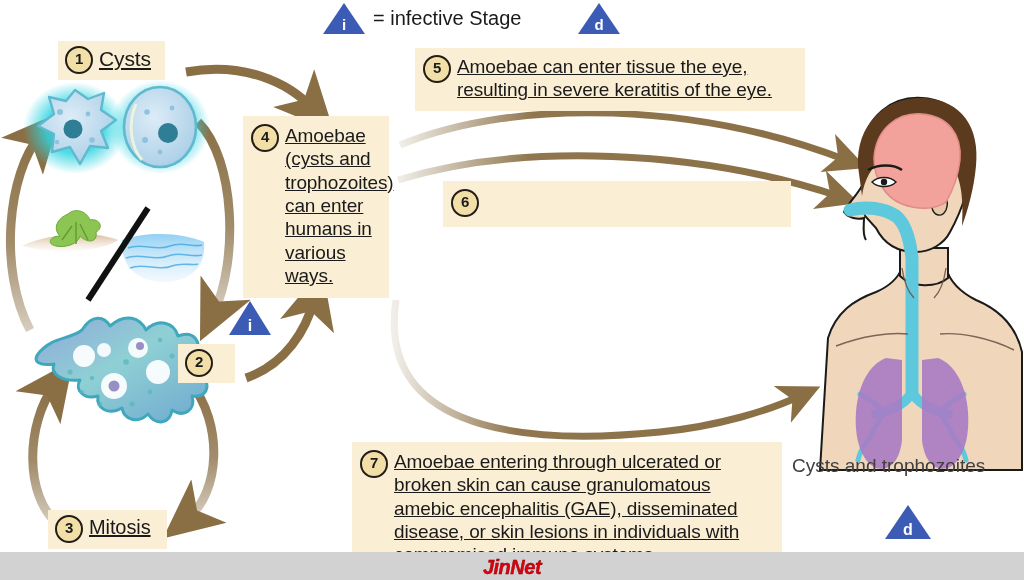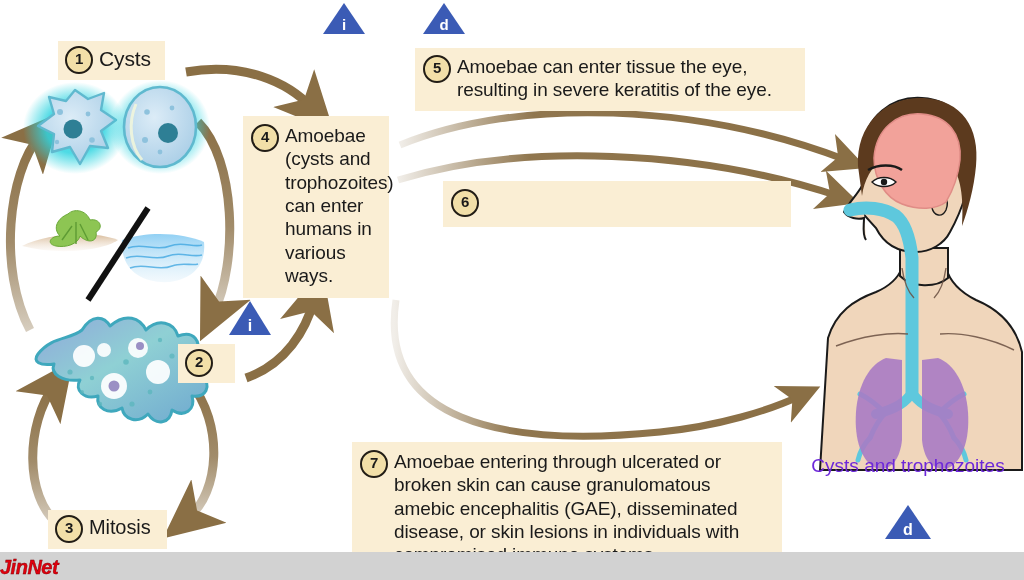--- a/index.html
+++ b/index.html
@@ -17,21 +17,21 @@
 
   
   .callout{
     position:absolute;
     background:#faeed4;
     color:#1a1a1a;
     box-sizing:border-box;
     line-height:1.23;
     letter-spacing:-0.1px;
   }
-  .callout .body{display:block;}
+  .callout .body{display:block;text-decoration:underline;}
 
   .num{
     display:inline-block;
     width:24px;height:24px;
     border-radius:50%;
     background:#f2dfa8;
     border:2.2px solid #221d16;
     color:#1a1a1a;
     font-weight:bold;
     font-size:15px;
@@ -65,34 +65,34 @@
     position:relative;
     width:44px;height:33px;
     flex:0 0 auto;
   }
   .tri svg{display:block;}
   .legend-txt{margin-left:7px;white-space:nowrap;}
 
   
   #tissue-cap{
     position:absolute;left:792px;top:454px;width:232px;
-    text-align:center;font-size:19px;color:#6d28d9;line-height:1.22;
+    text-align:left;font-size:19px;color:#404040;line-height:1.22;
   }
   #tissue-tri{
     position:absolute;left:884px;top:504px;width:48px;height:36px;
   }
 
   
   #gray-bar{
     position:absolute;left:0;top:552px;width:1024px;height:28px;
     background:#d2d2d2;
   }
   #watermark{
     position:absolute;left:0;top:556px;width:1024px;
-    text-align:left;
+    text-align:center;
     font-size:20px;font-weight:bold;font-style:italic;
     color:#e0000d;
     letter-spacing:-0.5px;
     -webkit-text-stroke:0.4px #7a0006;
   }
 </style>
 </head>
 <body>
 
 <div id="stage">
@@ -307,20 +307,21 @@
   </svg>
 
   <div id="legend">
     <div class="legend-group">
       <span class="tri">
         <svg width="44" height="33" viewBox="0 0 44 33">
           <polygon points="22,1 43,32 1,32" fill="#3b5bb5"></polygon>
           <text x="22" y="28" text-anchor="middle" font-family="Liberation Sans, sans-serif" font-size="15" font-weight="bold" fill="#ffffff">i</text>
         </svg>
       </span>
+      <span class="legend-txt">= infective Stage</span>
     </div>
     <div class="legend-gap"></div>
     <div class="legend-group">
       <span class="tri">
         <svg width="44" height="33" viewBox="0 0 44 33">
           <polygon points="22,1 43,32 1,32" fill="#3b5bb5"></polygon>
           <text x="22" y="28" text-anchor="middle" font-family="Liberation Sans, sans-serif" font-size="15" font-weight="bold" fill="#ffffff">d</text>
         </svg>
       </span>
     </div>

